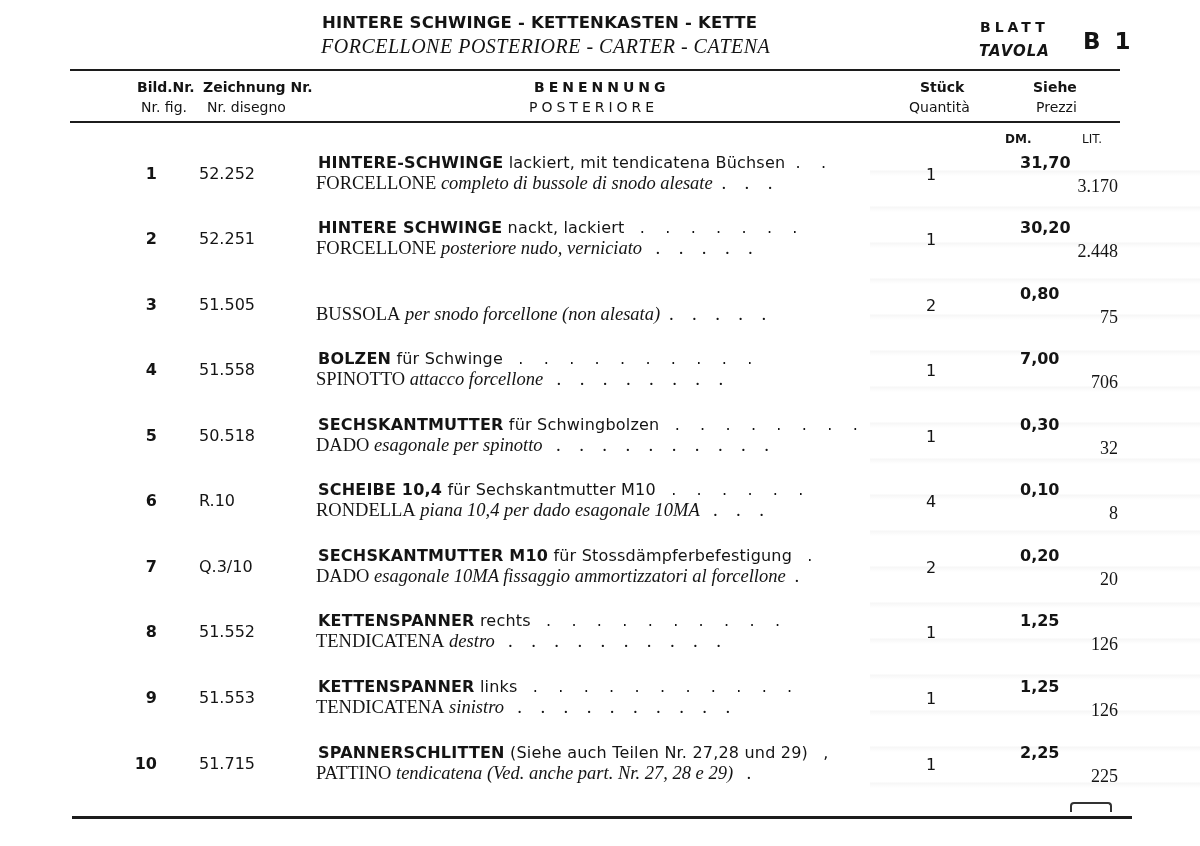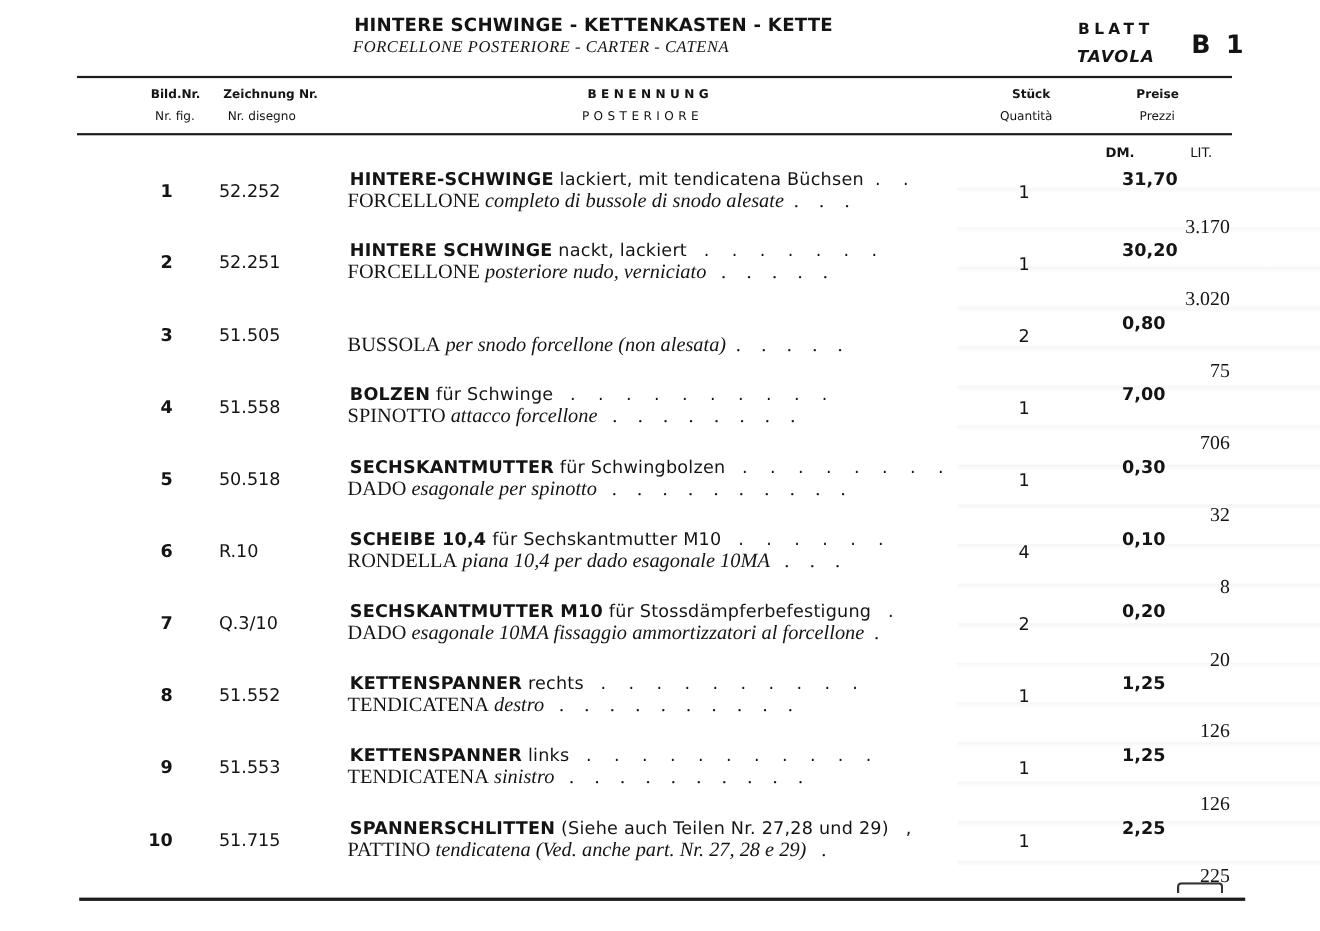--- a/index.html
+++ b/index.html
@@ -19,51 +19,51 @@
       background: repeating-linear-gradient(180deg, rgba(0,0,0,0.0) 0px, rgba(0,0,0,0.0) 30px, rgba(0,0,0,0.035) 31px, rgba(0,0,0,0.0) 36px);
       pointer-events: none;
     }
 
     .title-de {
       position: absolute; left: 322px; top: 13px;
       font-size: 16.5px; font-weight: bold; letter-spacing: 0.2px;
     }
     .title-it {
       position: absolute; left: 321px; top: 35px;
-      font-size: 15px; font-style: italic; letter-spacing: 0.5px;
+      font-size: 20px; font-style: italic; letter-spacing: 0.5px;
     }
     .blatt {
       position: absolute; left: 980px; top: 19px;
       font-size: 14px; font-weight: bold; letter-spacing: 4px;
     }
     .tavola {
       position: absolute; left: 979px; top: 42px;
       font-size: 15px; font-weight: bold; font-style: italic; letter-spacing: 1px;
     }
     .sheet-id {
       position: absolute; left: 1083px; top: 28px;
       font-size: 23px; font-weight: 900; letter-spacing: 3px;
     }
 
     .rule { position: absolute; height: 2px; background: #1c1c1c; }
 
-    .hdr { position: absolute; font-size: 11px; }
+    .hdr { position: absolute; font-size: 14px; }
     .hdr.b { font-weight: bold; }
     .spaced { letter-spacing: 4px; }
 
     .row { position: absolute; left: 0; width: 1200px; height: 64px; }
     .pos { position: absolute; left: 133px; top: 16px; width: 24px; text-align: right; font-size: 16px; font-weight: bold; }
     .drw { position: absolute; left: 199px; top: 16px; font-size: 16px; }
     .de { position: absolute; left: 318px; top: 5px; font-size: 16px; white-space: nowrap; letter-spacing: 0.2px; }
     .de b { font-weight: bold; }
     .it { position: absolute; left: 316px; top: 25px; font-size: 18.5px; font-style: italic; white-space: nowrap; }
     .it .up { font-style: normal; }
     .qty { position: absolute; left: 926px; top: 17px; font-size: 16px; }
     .dm { position: absolute; left: 1000px; top: 5px; font-size: 16px; font-weight: bold; margin-left: 20px; }
-    .lit { position: absolute; right: 82px; top: 28px; font-size: 18px; text-align: right; margin-top: 20px; }
+    .lit { position: absolute; right: 82px; top: 28px; font-size: 18px; text-align: right; }
     .dots { letter-spacing: 0; }
   </style>
 </head>
 <body>
 
 <div class="ghost"></div>
 
 <div class="title-de sans">HINTERE SCHWINGE - KETTENKASTEN - KETTE</div>
 <div class="title-it serif">FORCELLONE POSTERIORE - CARTER - CATENA</div>
 <div class="blatt sans">BLATT</div>
@@ -73,21 +73,21 @@
 <div class="rule" style="left:70px; top:69px; width:1050px;"></div>
 
 <div class="hdr b sans" style="left:137px; top:79px;">Bild.Nr.</div>
 <div class="hdr sans" style="left:141px; top:99px;">Nr. fig.</div>
 <div class="hdr b sans" style="left:203px; top:79px;">Zeichnung Nr.</div>
 <div class="hdr sans" style="left:207px; top:99px;">Nr. disegno</div>
 <div class="hdr b sans spaced" style="left:534px; top:79px;">BENENNUNG</div>
 <div class="hdr sans spaced" style="left:529px; top:99px;">POSTERIORE</div>
 <div class="hdr b sans" style="left:920px; top:79px;">Stück</div>
 <div class="hdr sans" style="left:909px; top:99px;">Quantità</div>
-<div class="hdr b sans" style="left:1033px; top:79px;">Preise</div>
+<div class="hdr b sans" style="left:1033px; top:79px;">Siehe</div>
 <div class="hdr sans" style="left:1036px; top:99px;">Prezzi</div>
 
 <div class="rule" style="left:70px; top:121px; width:1050px;"></div>
 
 <div class="hdr b sans" style="left:1005px; top:132px; font-size:12px;">DM.</div>
 <div class="hdr sans" style="left:1082px; top:132px; font-size:12px;">LIT.</div>
 
 <div id="rows">
     <div class="row" style="top: 148px;">
       <div class="pos sans">1</div>
@@ -98,21 +98,21 @@
       <div class="dm sans">31,70</div>
       <div class="lit serif">3.170</div>
     </div>
     <div class="row" style="top: 213px;">
       <div class="pos sans">2</div>
       <div class="drw sans">52.251</div>
       <div class="de sans"><b>HINTERE SCHWINGE</b><span> nackt, lackiert</span><span class="dots" style="white-space:pre">   .    .    .    .    .    .    .</span></div>
       <div class="it serif"><span class="up">FORCELLONE</span><span> posteriore nudo, verniciato</span><span class="dots" style="white-space:pre">   .    .    .    .    .</span></div>
       <div class="qty sans">1</div>
       <div class="dm sans">30,20</div>
-      <div class="lit serif">3.020</div>
+      <div class="lit serif">2.448</div>
     </div>
     <div class="row" style="top: 279px;">
       <div class="pos sans">3</div>
       <div class="drw sans">51.505</div>
       <div class="it serif"><span class="up">BUSSOLA</span><span> per snodo forcellone (non alesata)</span><span class="dots" style="white-space:pre">  .    .    .    .    .</span></div>
       <div class="qty sans">2</div>
       <div class="dm sans">0,80</div>
       <div class="lit serif">75</div>
     </div>
     <div class="row" style="top: 344px;">

